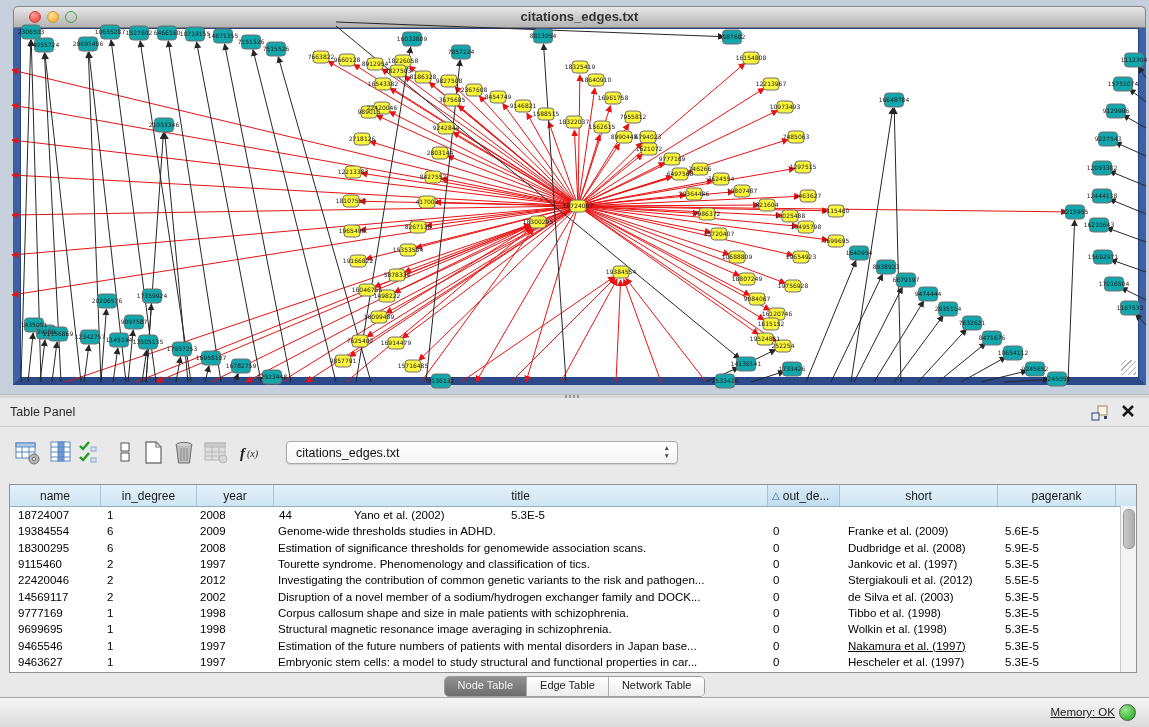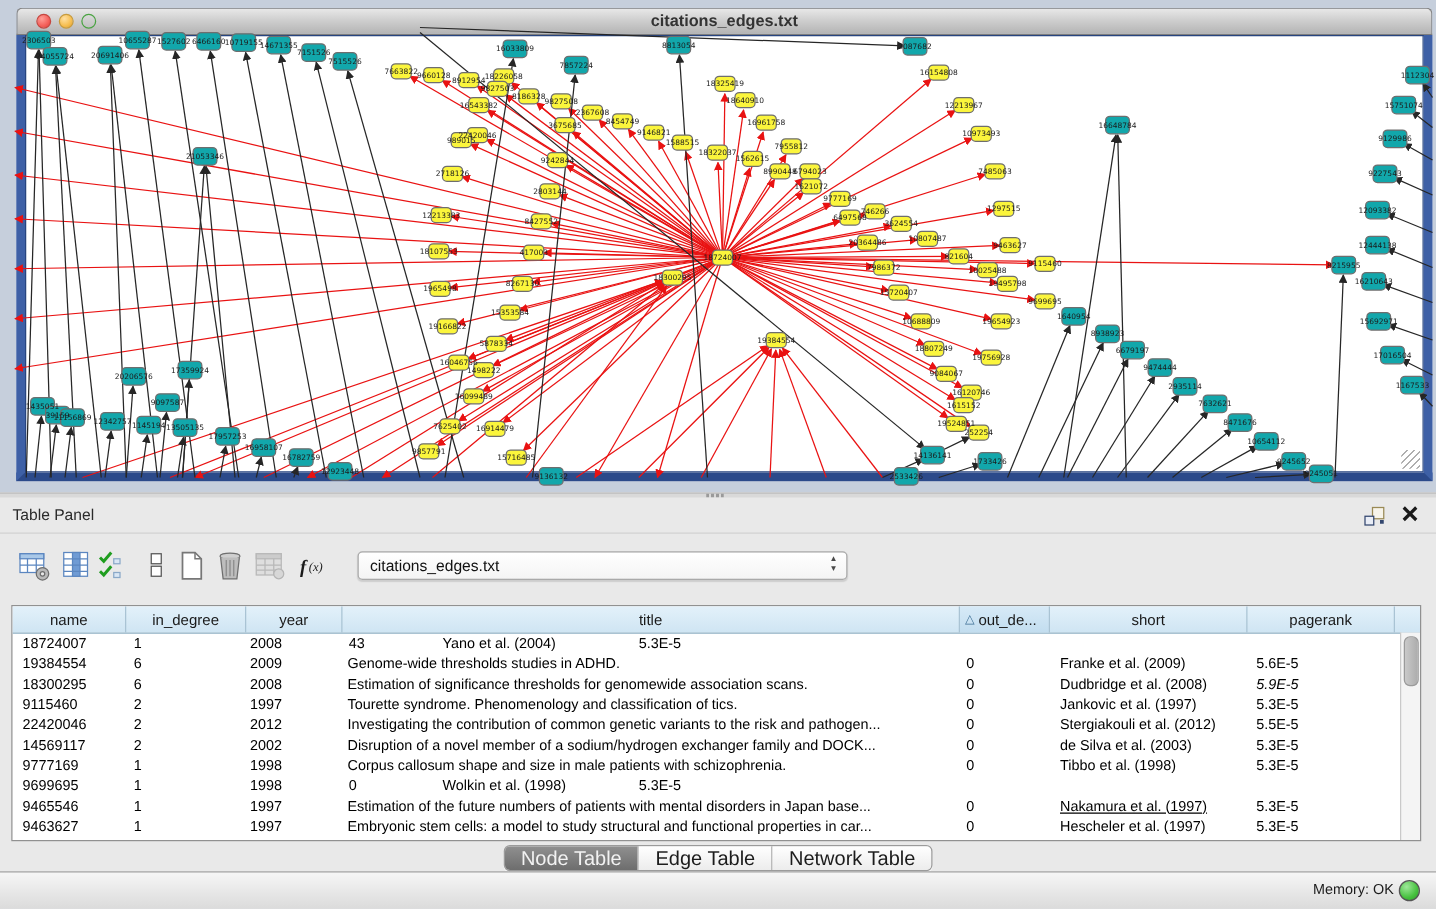--- a/index.html
+++ b/index.html
@@ -51,28 +51,28 @@
   #tbody{position:relative;}
   .tr{display:flex;height:16.3px;align-items:center;font-size:11.5px;color:#000;white-space:nowrap;}
   .td{box-sizing:border-box;overflow:hidden;padding-left:8px;}
   #vscroll{position:absolute;right:0;top:21px;bottom:0;width:15px;background:#f4f4f4;border-left:1px solid #c9c9c9;}
   #vthumb{position:absolute;left:2px;top:3px;width:10px;height:38px;border-radius:5px;
           background:linear-gradient(90deg,#c9c9c9,#adadad);border:1px solid #9a9a9a;}
   
   #tabbar{position:absolute;left:0;top:277px;width:1149px;height:26px;display:flex;justify-content:center;}
   #seg{display:flex;border:1px solid #9b9b9b;border-radius:5px;overflow:hidden;height:19px;margin-top:1px;
        box-shadow:0 1px 0 rgba(255,255,255,.7);}
-  .segbtn{font-size:16px;padding:2px 13px 0 13px;background:linear-gradient(#ffffff,#ececec);color:#1c1c1c;
+  .segbtn{font-size:11px;padding:2px 13px 0 13px;background:linear-gradient(#ffffff,#ececec);color:#1c1c1c;
           border-right:1px solid #ababab;cursor:pointer;}
   .segbtn:last-child{border-right:none;}
   .segbtn.sel{background:linear-gradient(#909090,#6d6d6d);color:#f2f2f2;}
   
   #statusbar{position:absolute;left:0;top:697px;width:1149px;height:30px;
      background:linear-gradient(#f6f6f6,#dadada);border-top:1px solid #a6a6a6;}
-  #mem{position:absolute;right:34px;top:8px;font-size:11.5px;color:#1c1c1c;}
+  #mem{position:absolute;right:34px;top:8px;font-size:11.5px;color:#1c1c1c;text-decoration:underline;}
   #memdot{position:absolute;right:13px;top:6px;width:15px;height:15px;border-radius:50%;
      background:radial-gradient(circle at 35% 30%,#9fe89a,#46c13e 60%,#2f9a2c);border:1px solid #555;}
   svg{overflow:visible;}
 </style>
 </head>
 <body>
 
 <div id="desktop">
   <div id="frame">
     <div id="titlebar">
@@ -622,41 +622,41 @@
         </div>
         <div class="th" style="width: 118px;">
           <span>pagerank</span>
         </div>
       </div>
     <div id="tbody">
         <div class="tr">
           <div class="td" style="width: 91px; padding-left: 8px;">18724007</div>
           <div class="td" style="width: 96px; padding-left: 6px;">1</div>
           <div class="td" style="width: 77px; padding-left: 3px;">2008</div>
-          <div class="td" style="width: 72px; padding-left: 5px;">43</div>
-          <div class="td" style="width: 158px; padding-left: 8px;">Yano et al. (2004)</div>
+          <div class="td" style="width: 72px; padding-left: 5px;">44</div>
+          <div class="td" style="width: 158px; padding-left: 8px;">Yano et al. (2002)</div>
           <div class="td" style="width: 118px; padding-left: 7px;">5.3E-5</div>
         </div>
         <div class="tr">
           <div class="td" style="width: 91px; padding-left: 8px;">19384554</div>
           <div class="td" style="width: 96px; padding-left: 6px;">6</div>
           <div class="td" style="width: 77px; padding-left: 3px;">2009</div>
           <div class="td" style="width: 494px; padding-left: 4px;">Genome-wide thresholds studies in ADHD.</div>
           <div class="td" style="width: 72px; padding-left: 5px;">0</div>
           <div class="td" style="width: 158px; padding-left: 8px;">Franke et al. (2009)</div>
           <div class="td" style="width: 118px; padding-left: 7px;">5.6E-5</div>
         </div>
         <div class="tr">
           <div class="td" style="width: 91px; padding-left: 8px;">18300295</div>
           <div class="td" style="width: 96px; padding-left: 6px;">6</div>
           <div class="td" style="width: 77px; padding-left: 3px;">2008</div>
           <div class="td" style="width: 494px; padding-left: 4px;">Estimation of significance thresholds for genomewide association scans.</div>
           <div class="td" style="width: 72px; padding-left: 5px;">0</div>
           <div class="td" style="width: 158px; padding-left: 8px;">Dudbridge et al. (2008)</div>
-          <div class="td" style="width: 118px; padding-left: 7px; font-style: italic;">5.9E-5</div>
+          <div class="td" style="width: 118px; padding-left: 7px;">5.9E-5</div>
         </div>
         <div class="tr">
           <div class="td" style="width: 91px; padding-left: 8px;">9115460</div>
           <div class="td" style="width: 96px; padding-left: 6px;">2</div>
           <div class="td" style="width: 77px; padding-left: 3px;">1997</div>
           <div class="td" style="width: 494px; padding-left: 4px;">Tourette syndrome. Phenomenology and classification of tics.</div>
           <div class="td" style="width: 72px; padding-left: 5px;">0</div>
           <div class="td" style="width: 158px; padding-left: 8px;">Jankovic et al. (1997)</div>
           <div class="td" style="width: 118px; padding-left: 7px;">5.3E-5</div>
         </div>
@@ -684,20 +684,21 @@
           <div class="td" style="width: 77px; padding-left: 3px;">1998</div>
           <div class="td" style="width: 494px; padding-left: 4px;">Corpus callosum shape and size in male patients with schizophrenia.</div>
           <div class="td" style="width: 72px; padding-left: 5px;">0</div>
           <div class="td" style="width: 158px; padding-left: 8px;">Tibbo et al. (1998)</div>
           <div class="td" style="width: 118px; padding-left: 7px;">5.3E-5</div>
         </div>
         <div class="tr">
           <div class="td" style="width: 91px; padding-left: 8px;">9699695</div>
           <div class="td" style="width: 96px; padding-left: 6px;">1</div>
           <div class="td" style="width: 77px; padding-left: 3px;">1998</div>
+          <div class="td" style="width: 494px; padding-left: 4px;">Structural magnetic resonance image averaging in schizophrenia.</div>
           <div class="td" style="width: 72px; padding-left: 5px;">0</div>
           <div class="td" style="width: 158px; padding-left: 8px;">Wolkin et al. (1998)</div>
           <div class="td" style="width: 118px; padding-left: 7px;">5.3E-5</div>
         </div>
         <div class="tr">
           <div class="td" style="width: 91px; padding-left: 8px;">9465546</div>
           <div class="td" style="width: 96px; padding-left: 6px;">1</div>
           <div class="td" style="width: 77px; padding-left: 3px;">1997</div>
           <div class="td" style="width: 494px; padding-left: 4px;">Estimation of the future numbers of patients with mental disorders in Japan base...</div>
           <div class="td" style="width: 72px; padding-left: 5px;">0</div>

